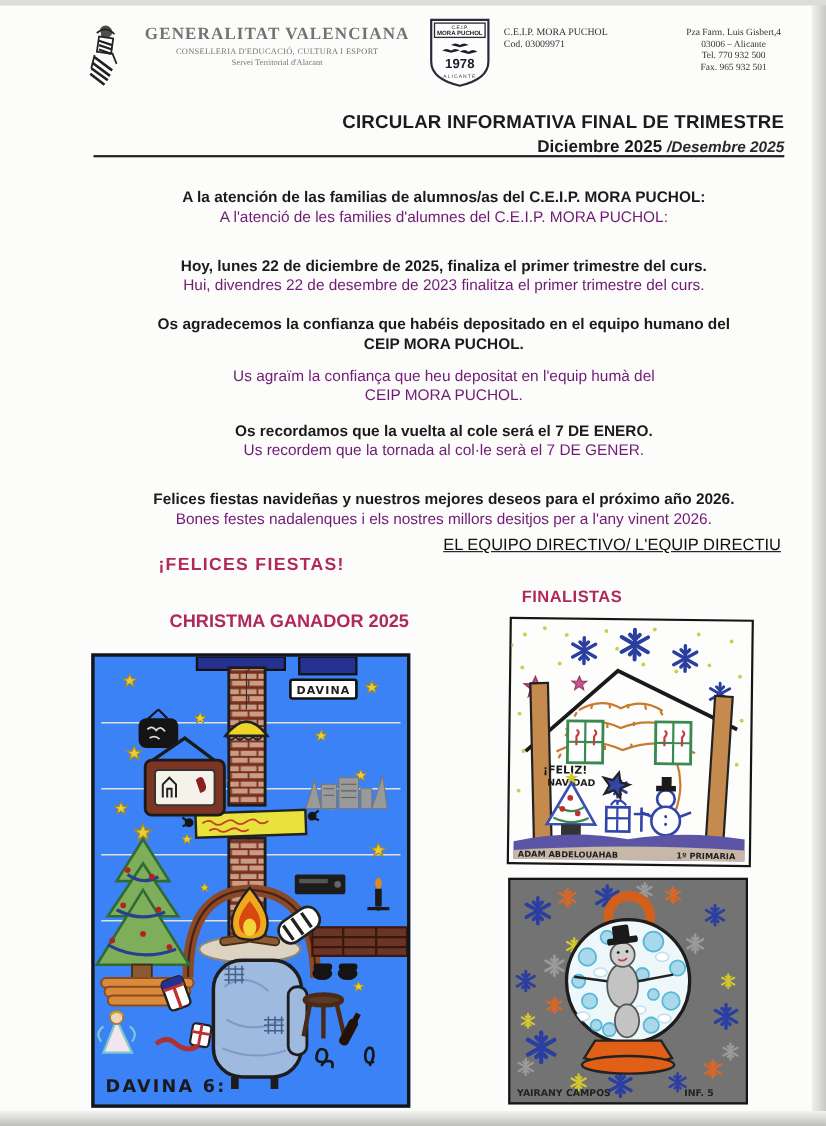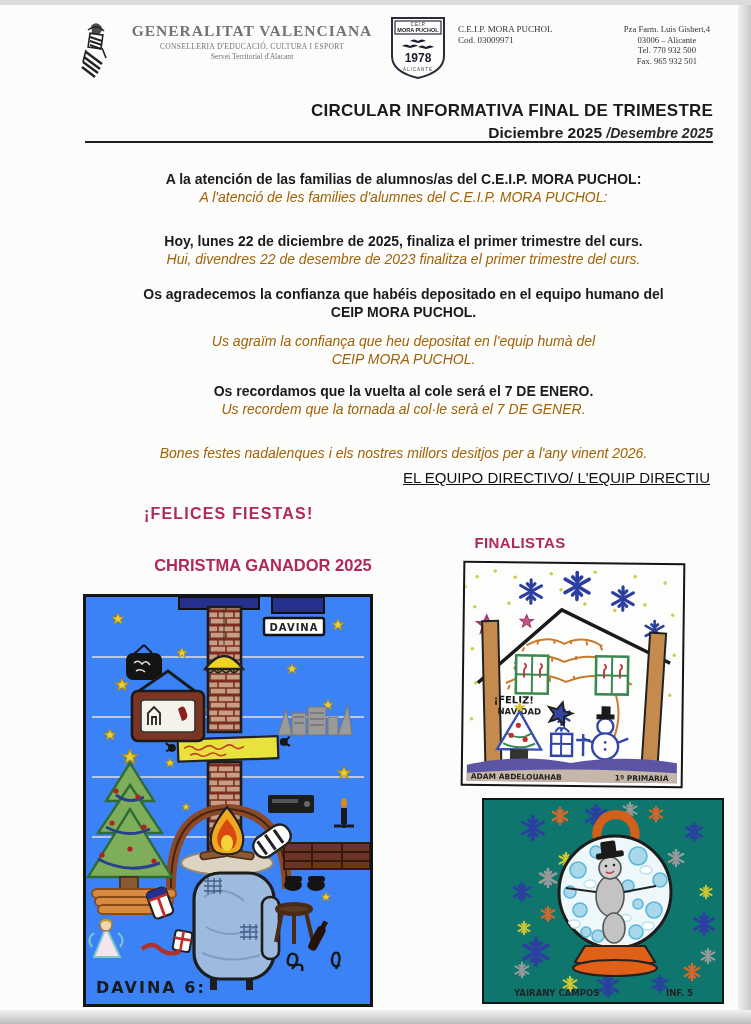--- a/index.html
+++ b/index.html
@@ -28,41 +28,41 @@
   
   .title-block{position:absolute;top:101px;right:38px;text-align:right;color:#1b1b1b;}
   .title-line{font-size:17px;font-weight:bold;letter-spacing:.2px;margin:0;}
   .title-date{font-size:15.5px;font-weight:bold;margin:3px 0 0;}
   .title-date .va{font-style:italic;color:#2a2a2a;}
   .rule{position:absolute;left:85px;top:141px;width:628px;height:2px;background:#1e1e1e;}
 
   
   .content{position:absolute;left:95px;top:170px;width:617px;}
   .es{font-weight:bold;font-size:14px;line-height:18px;color:#1b1b1b;text-align:center;margin:0;}
-  .va{font-style:italic;font-size:14px;line-height:18px;color:#a16207;text-align:center;margin:0;}
+  .va{font-size:14px;line-height:18px;color:#701a75;text-align:center;margin:0;}
   .p1{margin-bottom:26px;}.p2{margin-bottom:17px;}
   .p3-gap{height:11px;}
   .p3{margin-bottom:14px;}.p4{margin-bottom:26px;}.p5{margin-bottom:7px;}
   .signature{font-size:15px;color:#111;text-align:right;margin-top:6px;padding-right:2px;text-decoration:underline;}
 
   .accent{color:#b0285c;}
   .felices{position:absolute;left:144px;top:505px;font-weight:bold;font-size:16px;
       letter-spacing:1.2px;}
   .finalistas{position:absolute;left:420px;top:534px;width:200px;text-align:center;
       font-weight:bold;font-size:15px;letter-spacing:.4px;}
   .christma{position:absolute;left:118px;top:556px;width:290px;text-align:center;
       font-weight:bold;font-size:16.5px;}
 
   
   .winner-frame{position:absolute;left:83px;top:594px;width:284px;height:407px;
       border:3px solid #151515;background:#3b82f6;}
   .f1-frame{position:absolute;left:462px;top:562px;width:218px;height:221px;
       border:2.5px solid #151515;background:#fdfdfc;transform:rotate(.7deg);}
-  .f2-frame{position:absolute;left:482px;top:798px;width:214px;height:202px;
-      border:2.5px solid #151515;background:#0f766e;padding-left:24px;}
+  .f2-frame{position:absolute;left:462px;top:798px;width:214px;height:202px;
+      border:2.5px solid #151515;background:#737373;}
   svg{display:block;}
   .hand{font-family:"DejaVu Sans",sans-serif;font-weight:bold;}
 </style>
 </head>
 <body>
 
 <div class="page">
 
   <svg class="arms" width="36" height="58" viewBox="0 0 36 58">
     <g stroke="#222" fill="none" stroke-width="1.6">
@@ -126,20 +126,21 @@
       <p class="es">CEIP MORA PUCHOL.</p>
       <div class="p3-gap"></div>
       <p class="va">Us agraïm la confiança que heu depositat en l'equip humà del</p>
       <p class="va">CEIP MORA PUCHOL.</p>
     </div>
     <div class="p4">
       <p class="es">Os recordamos que la vuelta al cole será el 7 DE ENERO.</p>
       <p class="va">Us recordem que la tornada al col·le serà el 7 DE GENER.</p>
     </div>
     <div class="p5">
+      <p class="es">Felices fiestas navideñas y nuestros mejores deseos para el próximo año 2026.</p>
       <p class="va">Bones festes nadalenques i els nostres millors desitjos per a l'any vinent 2026.</p>
     </div>
     <p class="signature">EL EQUIPO DIRECTIVO/ L'EQUIP DIRECTIU</p>
   </div>
 
   <div class="felices accent">¡FELICES FIESTAS!</div>
   <div class="finalistas accent">FINALISTAS</div>
   <div class="christma accent">CHRISTMA GANADOR 2025</div>
 
   <div class="winner-frame">

